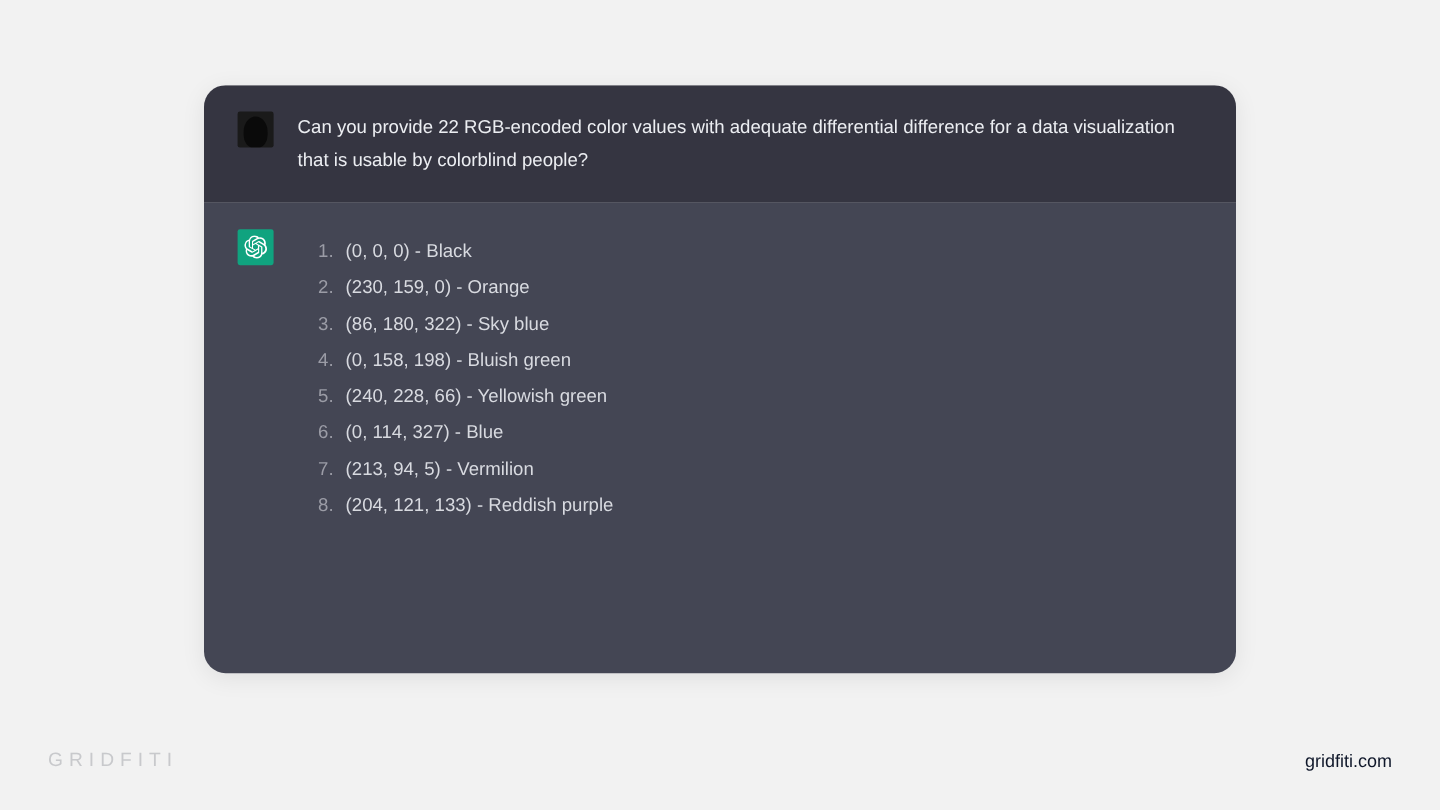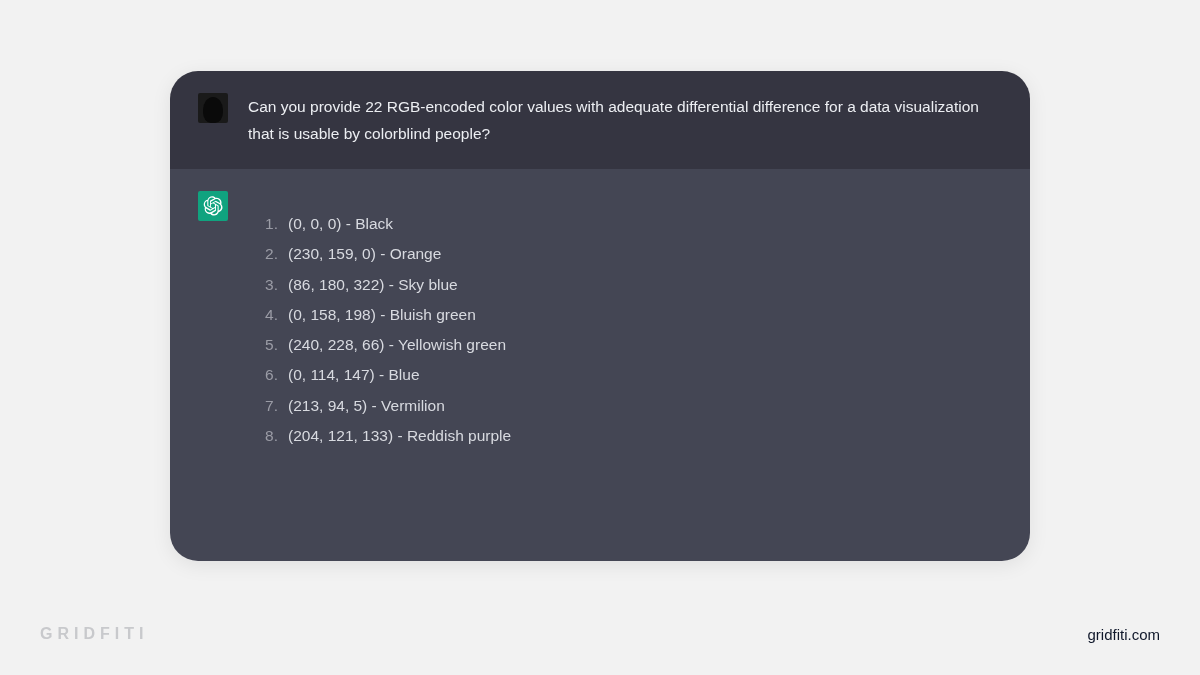--- a/index.html
+++ b/index.html
@@ -14,21 +14,21 @@
       font-family: -apple-system, BlinkMacSystemFont, "Segoe UI", Helvetica, Arial, sans-serif;
       position: relative;
       overflow: hidden;
     }
     .chat-container {
       position: absolute;
       top: 71px;
       left: 170px;
       width: 860px;
       height: 490px;
-      border-radius: 28px;
+      border-radius: 18px;
       overflow: hidden;
       box-shadow: 0 4px 20px rgba(0,0,0,0.08);
     }
     .message-row {
       display: flex;
       padding: 22px 34px 22px 28px;
       gap: 20px;
     }
     .user-row {
       background: #353541;
@@ -68,21 +68,21 @@
       height: 20px;
     }
     .message-content {
       flex: 1;
       color: #eceef2;
       font-size: 15.5px;
       line-height: 1.75;
       font-weight: 400;
     }
     .ordered-list {
-      margin-top: 18px;
+      margin-top: 4px;
       margin-left: 4px;
       list-style: none;
       counter-reset: item;
     }
     .ordered-list li {
       counter-increment: item;
       color: #d8dae0;
       line-height: 1.95;
       display: flex;
       align-items: baseline;
@@ -95,21 +95,21 @@
       margin-right: 10px;
       flex-shrink: 0;
     }
     .brand-left {
       position: absolute;
       left: 40px;
       bottom: 32px;
       font-size: 16px;
       letter-spacing: 5px;
       color: #c8c9cc;
-      font-weight: 700;
+      font-weight: 400;
       font-family: Arial, sans-serif;
     }
     .brand-right {
       position: absolute;
       right: 40px;
       bottom: 32px;
       font-size: 15px;
       color: #0f172a;
       font-weight: 400;
     }
@@ -132,21 +132,21 @@
         <path d="M37.5 16.8c.9-2.7.6-5.7-.8-8.2-2.1-3.7-6.4-5.6-10.5-4.7C24.3 1.8 21.6.6 18.8.7c-4.3 0-8.1 2.7-9.4 6.8-2.8.6-5.2 2.3-6.6 4.8-2.2 3.7-1.7 8.4 1.2 11.5-.9 2.7-.6 5.7.8 8.2 2.1 3.7 6.4 5.6 10.5 4.7 1.9 2.1 4.6 3.3 7.4 3.2 4.3 0 8.1-2.7 9.4-6.8 2.8-.6 5.2-2.3 6.6-4.8 2.1-3.7 1.6-8.3-1.2-11.5zM22.7 37.2c-1.7 0-3.4-.6-4.7-1.7l.2-.1 7.8-4.5c.4-.2.6-.7.6-1.1v-11l3.3 1.9v9.1c0 4-3.2 7.4-7.2 7.4zM6.8 30.4c-.9-1.5-1.2-3.3-.9-5l.2.1 7.8 4.5c.4.2.9.2 1.3 0l9.5-5.5v3.8l-7.9 4.6c-3.5 2-8 .8-10-2.5zM4.8 13.2c.9-1.5 2.2-2.6 3.9-3.2v9.3c0 .5.2.9.6 1.1l9.5 5.5-3.3 1.9-7.8-4.5c-3.5-2-4.7-6.5-2.9-10.1zm26.9 6.3l-9.5-5.5 3.3-1.9 7.8 4.5c3.5 2 4.7 6.5 2.7 10-.9 1.5-2.2 2.6-3.9 3.2v-9.3c.1-.4-.1-.8-.4-1zm3.3-4.9l-.2-.1-7.8-4.5c-.4-.2-.9-.2-1.3 0l-9.5 5.5V11.6l7.9-4.6c3.5-2 8-.8 10 2.7.8 1.5 1.1 3.2.9 4.9zm-20.7 6.8l-3.3-1.9v-9.1c0-4 3.3-7.3 7.3-7.3 1.7 0 3.4.6 4.7 1.7l-.2.1-7.8 4.5c-.4.2-.6.7-.6 1.1l-.1 10.9zm1.8-3.9l4.2-2.4 4.2 2.4v4.9l-4.2 2.4-4.2-2.4v-4.9z" fill="white"></path>
       </svg>
     </div>
     <div class="message-content">
       <ol class="ordered-list">
         <li>(0, 0, 0) - Black</li>
         <li>(230, 159, 0) - Orange</li>
         <li>(86, 180, 322) - Sky blue</li>
         <li>(0, 158, 198) - Bluish green</li>
         <li>(240, 228, 66) - Yellowish green</li>
-        <li>(0, 114, 147) - Blue</li>
+        <li>(0, 114, 327) - Blue</li>
         <li>(213, 94, 5) - Vermilion</li>
         <li>(204, 121, 133) - Reddish purple</li>
       </ol>
     </div>
   </div>
 
 </div>
 
 <div class="brand-left">GRIDFITI</div>
 <div class="brand-right">gridfiti.com</div>

